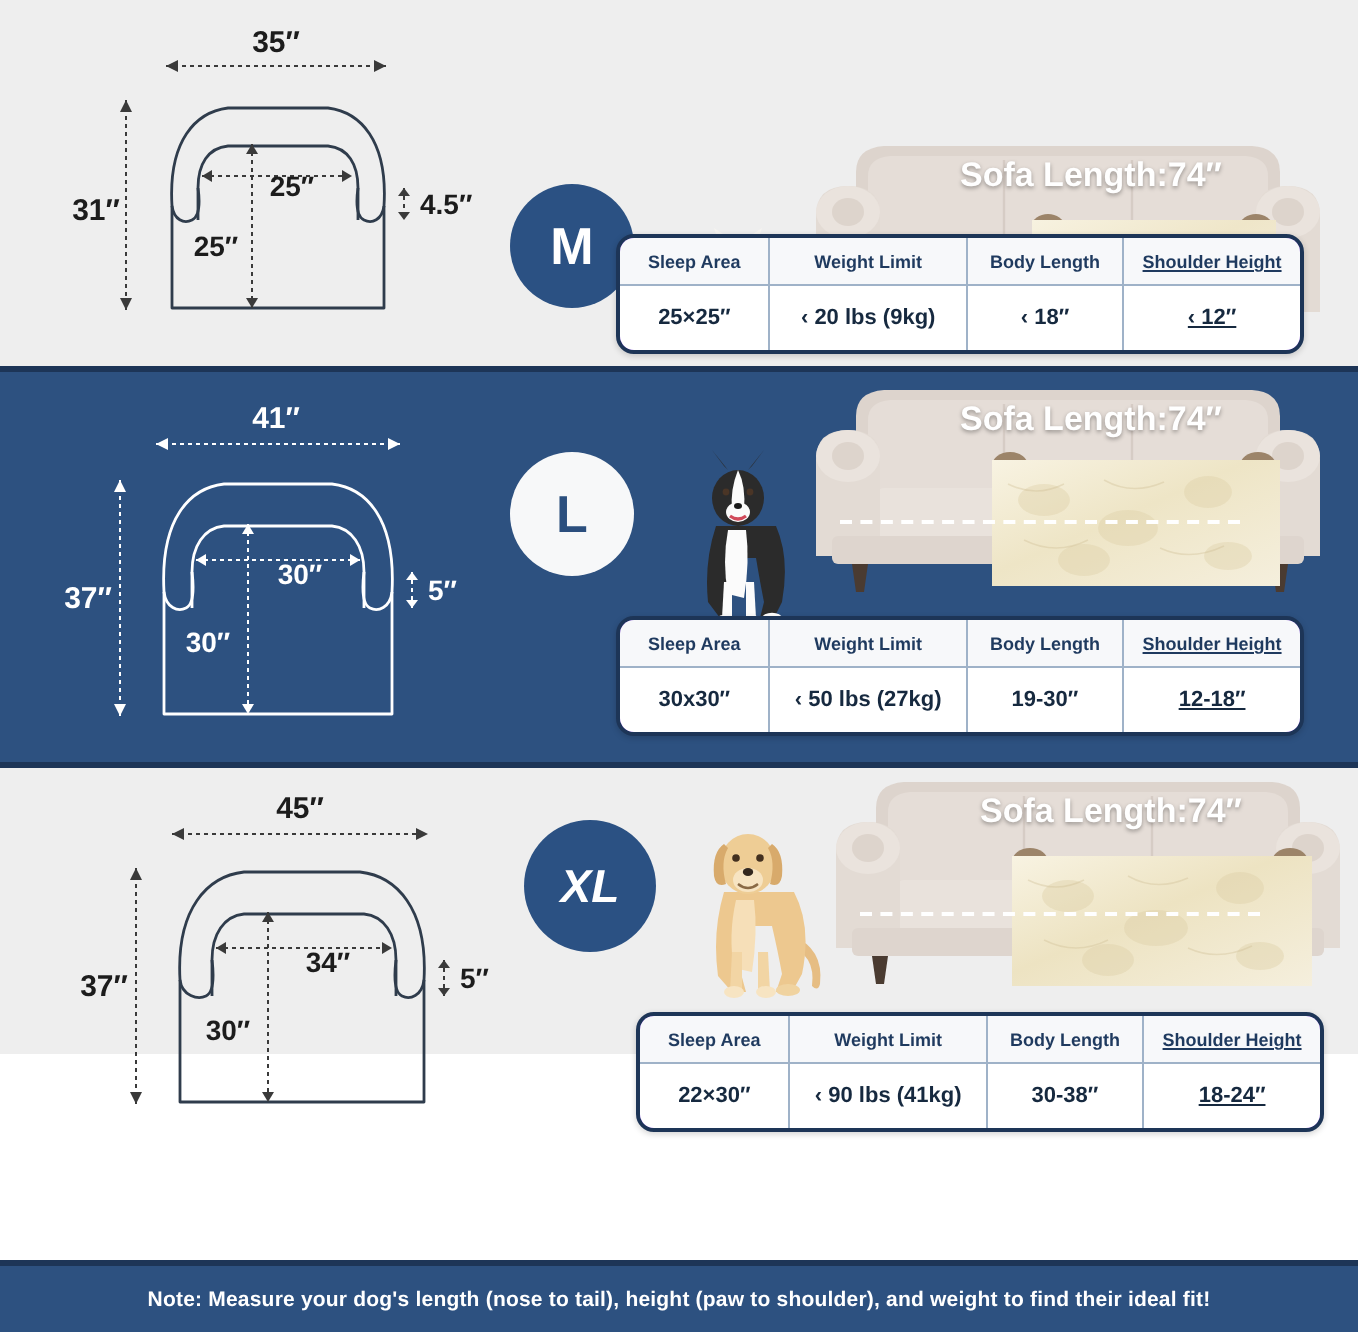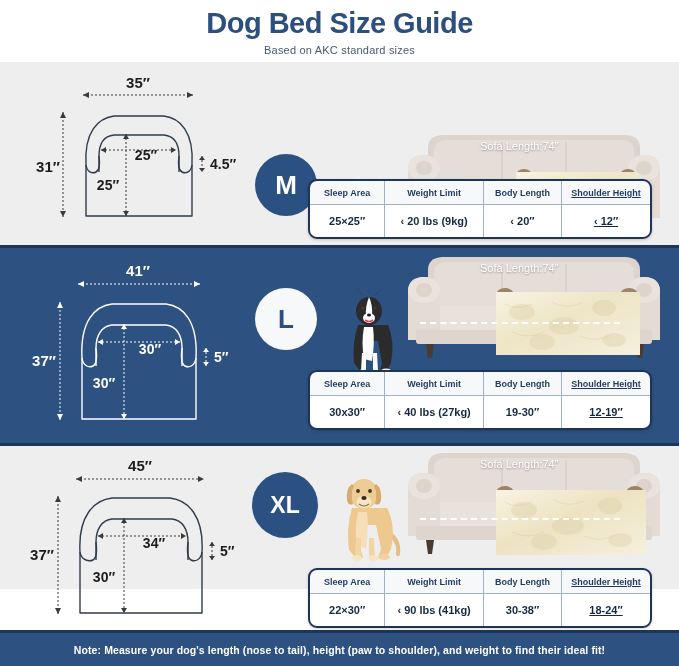--- a/index.html
+++ b/index.html
@@ -40,21 +40,21 @@
   }
   .badge.solid{background:#2b5183;color:#ffffff;}
   .badge.hollow{background:#f7f8f9;color:#2b4f7e;}
 
   
   .dog{position:absolute;}
 
   
   .scene{position:absolute;}
   .sofa-label{
-    position:absolute;color:#ffffff;font-size:11px;font-weight:normal;
+    position:absolute;color:#ffffff;font-size:17px;font-weight:bold;
     text-shadow:0 1px 2px rgba(0,0,0,0.35);white-space:nowrap;z-index:6;
   }
   .sofa-dash{
     position:absolute;height:0;border-top:2px dashed #ffffff;z-index:5;
   }
 
   
   .spec{
     position:absolute;background:#6d28d9;border:2px solid #1d3557;
     border-radius:9px;overflow:hidden;z-index:8;
@@ -83,24 +83,20 @@
   .footer-text{color:#ffffff;font-size:10.5px;font-weight:bold;letter-spacing:0.1px;white-space:nowrap;}
 
   
   .dimtxt{font-family:"Liberation Sans",sans-serif;font-weight:bold;}
 </style>
 </head>
 <body>
 
 <div class="page">
 
-  <div class="header">
-    <div class="title">Dog Bed Size Guide</div>
-    <div class="subtitle">Based on AKC standard sizes</div>
-  </div>
 
   <div class="row light" id="row-0" style="height:183px;">
     <div class="row-inner">
 
       <div class="diagram">
         <svg width="215" height="183" viewBox="0 0 215 183">
 
           <g stroke="#3a3a3a" stroke-width="1" stroke-dasharray="2,2" fill="none">
             <line x1="55" y1="33" x2="165" y2="33"></line>
           </g>
@@ -231,21 +227,21 @@
               <th style="width:22%">Sleep Area</th>
               <th style="width:29%">Weight Limit</th>
               <th style="width:23%">Body Length</th>
               <th style="width:26%">Shoulder Height</th>
             </tr>
           </thead>
           <tbody>
             <tr>
               <td>25×25″</td>
               <td>‹ 20 lbs (9kg)</td>
-              <td>‹ 20″</td>
+              <td>‹ 18″</td>
               <td>‹ 12″</td>
             </tr>
           </tbody>
         </table>
       </div>
 
     </div>
   </div>
 
   <div class="row-sep"></div>
@@ -389,34 +385,34 @@
             <tr>
               <th style="width:22%">Sleep Area</th>
               <th style="width:29%">Weight Limit</th>
               <th style="width:23%">Body Length</th>
               <th style="width:26%">Shoulder Height</th>
             </tr>
           </thead>
           <tbody>
             <tr>
               <td>30x30″</td>
-              <td>‹ 40 lbs (27kg)</td>
+              <td>‹ 50 lbs (27kg)</td>
               <td>19-30″</td>
-              <td>12-19″</td>
+              <td>12-18″</td>
             </tr>
           </tbody>
         </table>
       </div>
 
     </div>
   </div>
 
   <div class="row-sep"></div>
 
-  <div class="row light" id="row-2" style="height:143px;">
+  <div class="row light" id="row-2" style="height:143px;padding-left:10px;">
     <div class="row-inner">
 
       <div class="diagram">
         <svg width="215" height="187" viewBox="0 0 215 187">
           <g stroke="#3a3a3a" stroke-width="1" stroke-dasharray="2,2" fill="none">
             <line x1="48" y1="33" x2="176" y2="33"></line>
           </g>
           <path d="M48,33 l6,-3 l0,6 z" fill="#3a3a3a"></path>
           <path d="M176,33 l-6,-3 l0,6 z" fill="#3a3a3a"></path>
           <text class="dimtxt" x="112" y="25" font-size="15" fill="#1c1c1c" text-anchor="middle">45″</text>
@@ -453,21 +449,21 @@
 
           <g stroke="#3a3a3a" stroke-width="1" stroke-dasharray="2,2" fill="none">
             <line x1="184" y1="96" x2="184" y2="114"></line>
           </g>
           <path d="M184,96 l-3,4 l6,0 z" fill="#3a3a3a"></path>
           <path d="M184,114 l-3,-4 l6,0 z" fill="#3a3a3a"></path>
           <text class="dimtxt" x="192" y="110" font-size="14" fill="#1c1c1c" text-anchor="start">5″</text>
         </svg>
       </div>
 
-      <div class="badge solid" id="badge-2" style="left:252px;top:26px;width:66px;height:66px;font-size:23px;">
+      <div class="badge solid" id="badge-2" style="left:252px;top:26px;width:66px;height:66px;font-size:23px;font-style:italic;">
         <span>XL</span>
       </div>
 
       <div class="dog" style="left:336px;top:20px;width:70px;height:96px;">
         <svg width="70" height="96" viewBox="0 0 70 96">
 
           <path d="M50,64 q16,6 14,24 q-1,4 -4,1 q2,-16 -12,-20 Z" fill="#e6bd83"></path>
 
           <path d="M16,42 q-6,20 -3,42 l7,8 l7,0 l-3,-11 q5,-14 7,-22 l9,0 q3,13 5,24 l-3,9 l8,0 l5,-9 q5,-24 -4,-41 Z" fill="#edc88f"></path>
 

